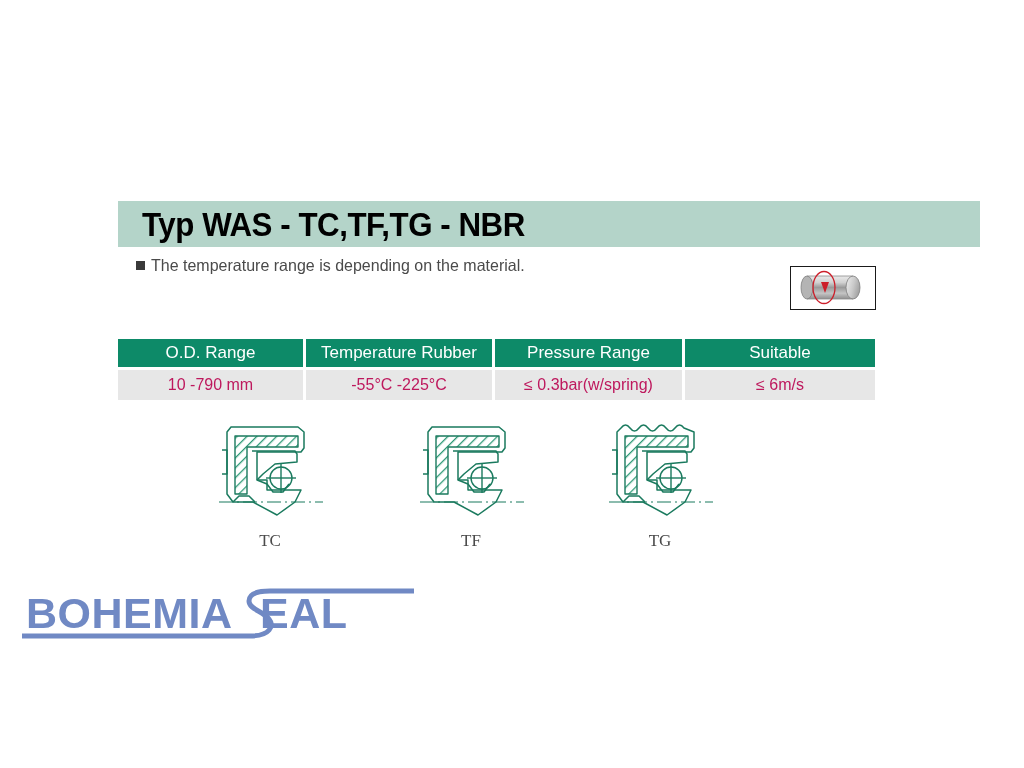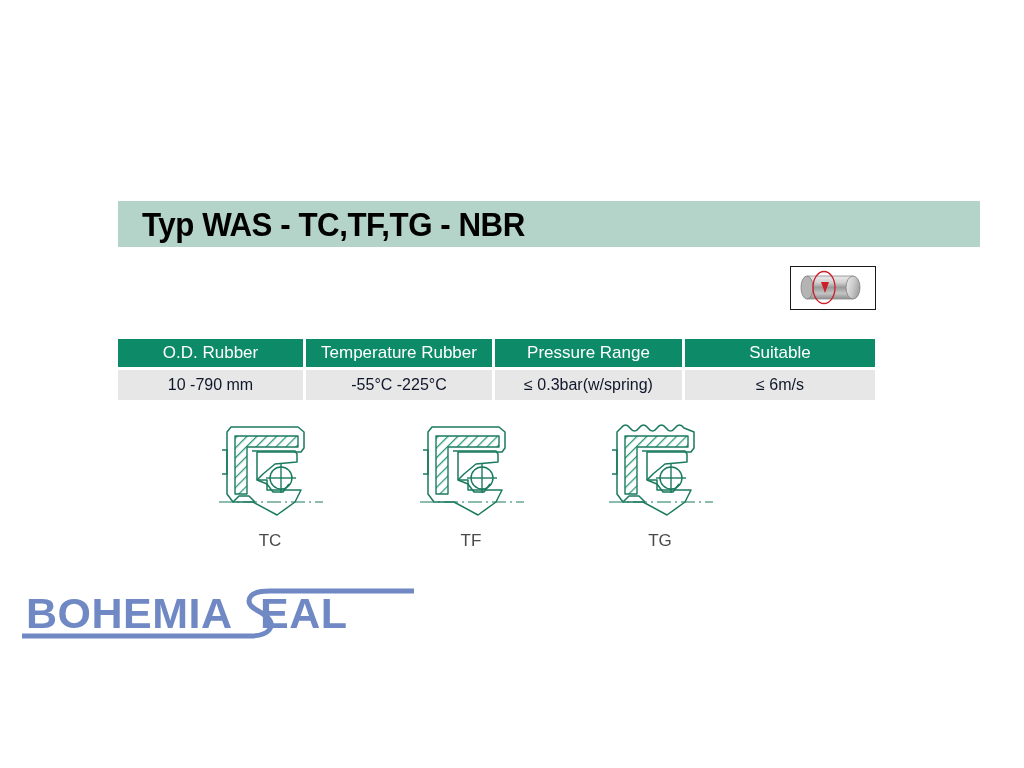--- a/index.html
+++ b/index.html
@@ -97,31 +97,32 @@
     background: #0d8a68;
     color: #ffffff;
     font-size: 17px;
     height: 28px;
     border-right: 3px solid #ffffff;
     border-bottom: 3px solid #ffffff;
   }
   #spec-table th:last-child { border-right: none; }
   #spec-table td {
     background: #e7e7e7;
-    color: #0f172a;
+    color: #be185d;
     font-size: 16px;
     height: 30px;
     border-right: 3px solid #ffffff;
   }
   #spec-table td:last-child { border-right: none; }
 
   
   .seal-figure {
     position: absolute;
     top: 418px;
+    font-family: Liberation Serif, serif;
   }
   #seal-fig-tc { left: 205px; }
   #seal-fig-tf { left: 406px; }
   #seal-fig-tg { left: 595px; }
 
   .seal-label {
     text-align: center;
     font-size: 17px;
     color: #4a4a4a;
     margin-top: 4px;
@@ -140,20 +141,24 @@
 <body>
 
 <div id="title-band">
   <div id="title-text">Typ WAS - TC,TF,TG - NBR</div>
 </div>
 
 <div id="bullet-list">
 
 
 
+  <div class="bullet-row">
+    <span class="bullet-mark"></span>
+    <span class="bullet-text">The temperature range is depending on the material.</span>
+  </div>
 
 </div>
 
 <div id="shaft-icon-box">
   <svg width="83" height="41" viewBox="0 0 83 41">
     <defs>
       <linearGradient id="shaftGrad" x1="0" y1="0" x2="0" y2="1">
         <stop offset="0%" stop-color="#e9e9e9"></stop>
         <stop offset="28%" stop-color="#d2d2d2"></stop>
         <stop offset="50%" stop-color="#9a9a9a"></stop>
@@ -183,21 +188,21 @@
 
 <table id="spec-table">
   <colgroup>
     <col style="width:188px">
       <col style="width:189px">
       <col style="width:190px">
       <col style="width:190px">
   </colgroup>
   <thead>
     <tr>
-      <th>O.D. Rubber</th>
+      <th>O.D. Range</th>
       <th>Temperature Rubber</th>
       <th>Pressure Range</th>
       <th>Suitable</th>
     </tr>
   </thead>
   <tbody>
     <tr>
       <td>10 -790 mm</td>
       <td>-55°C -225°C</td>
       <td>≤ 0.3bar(w/spring)</td>

